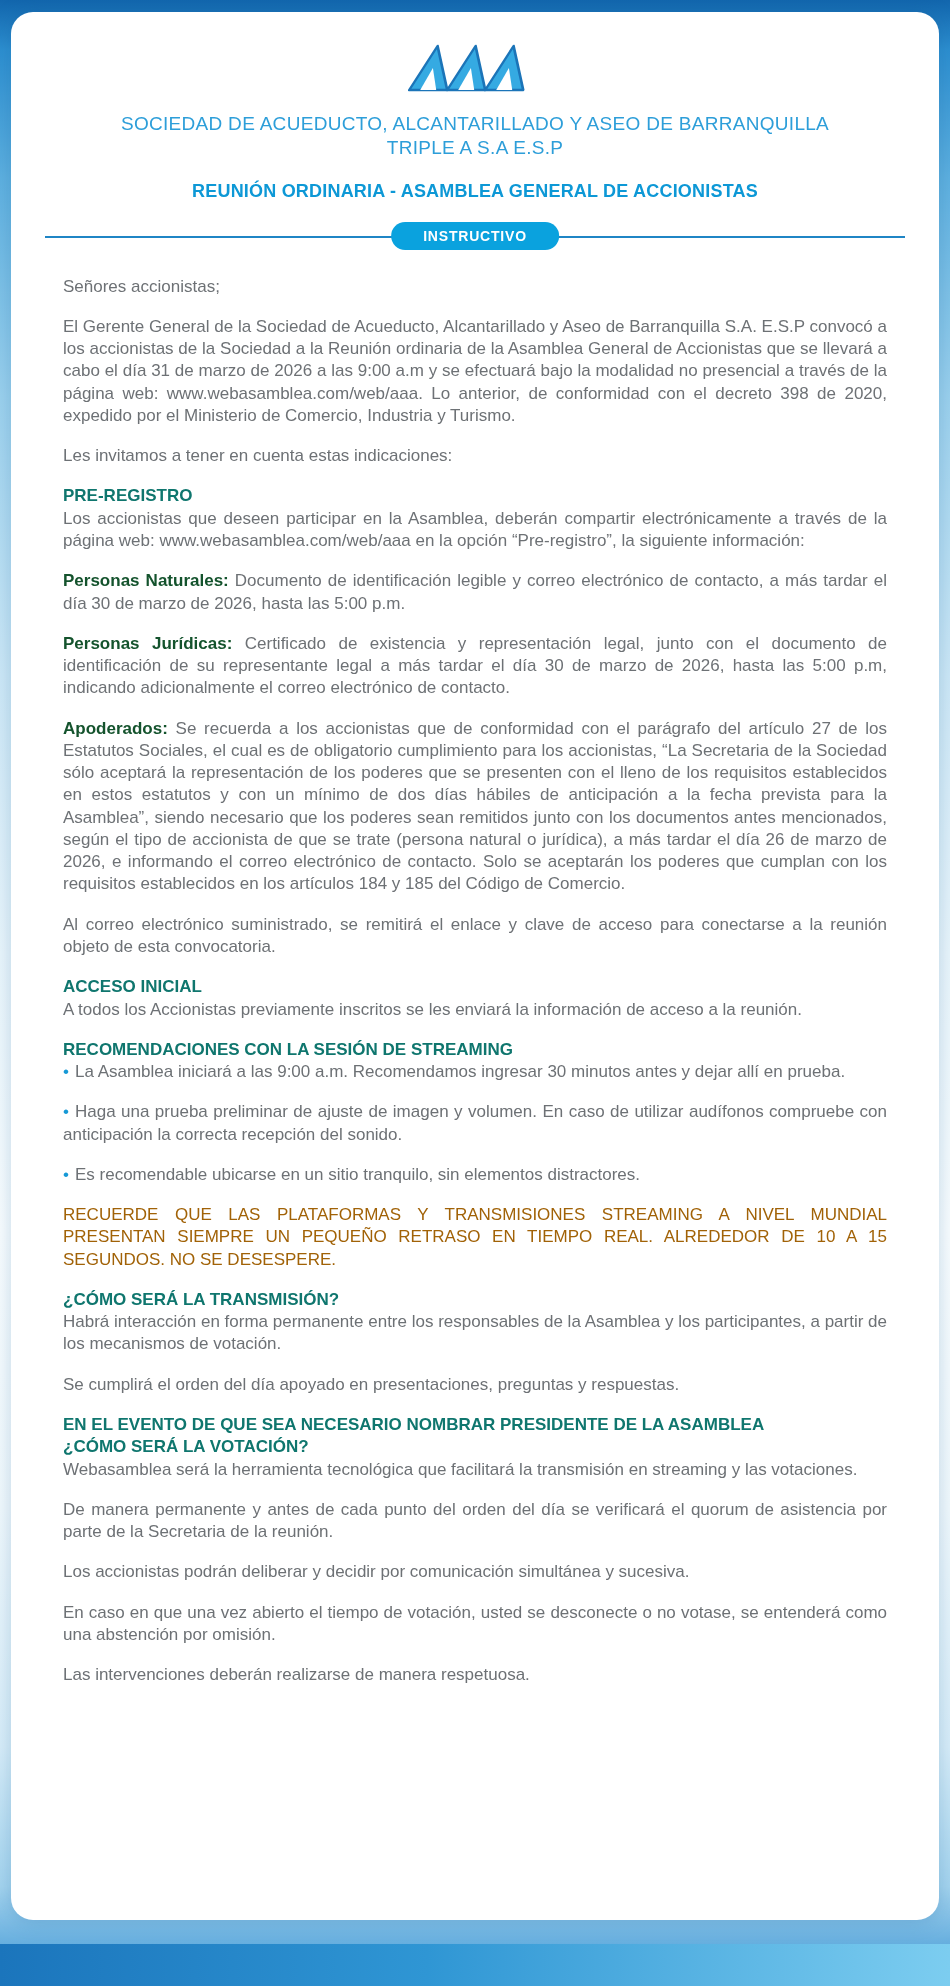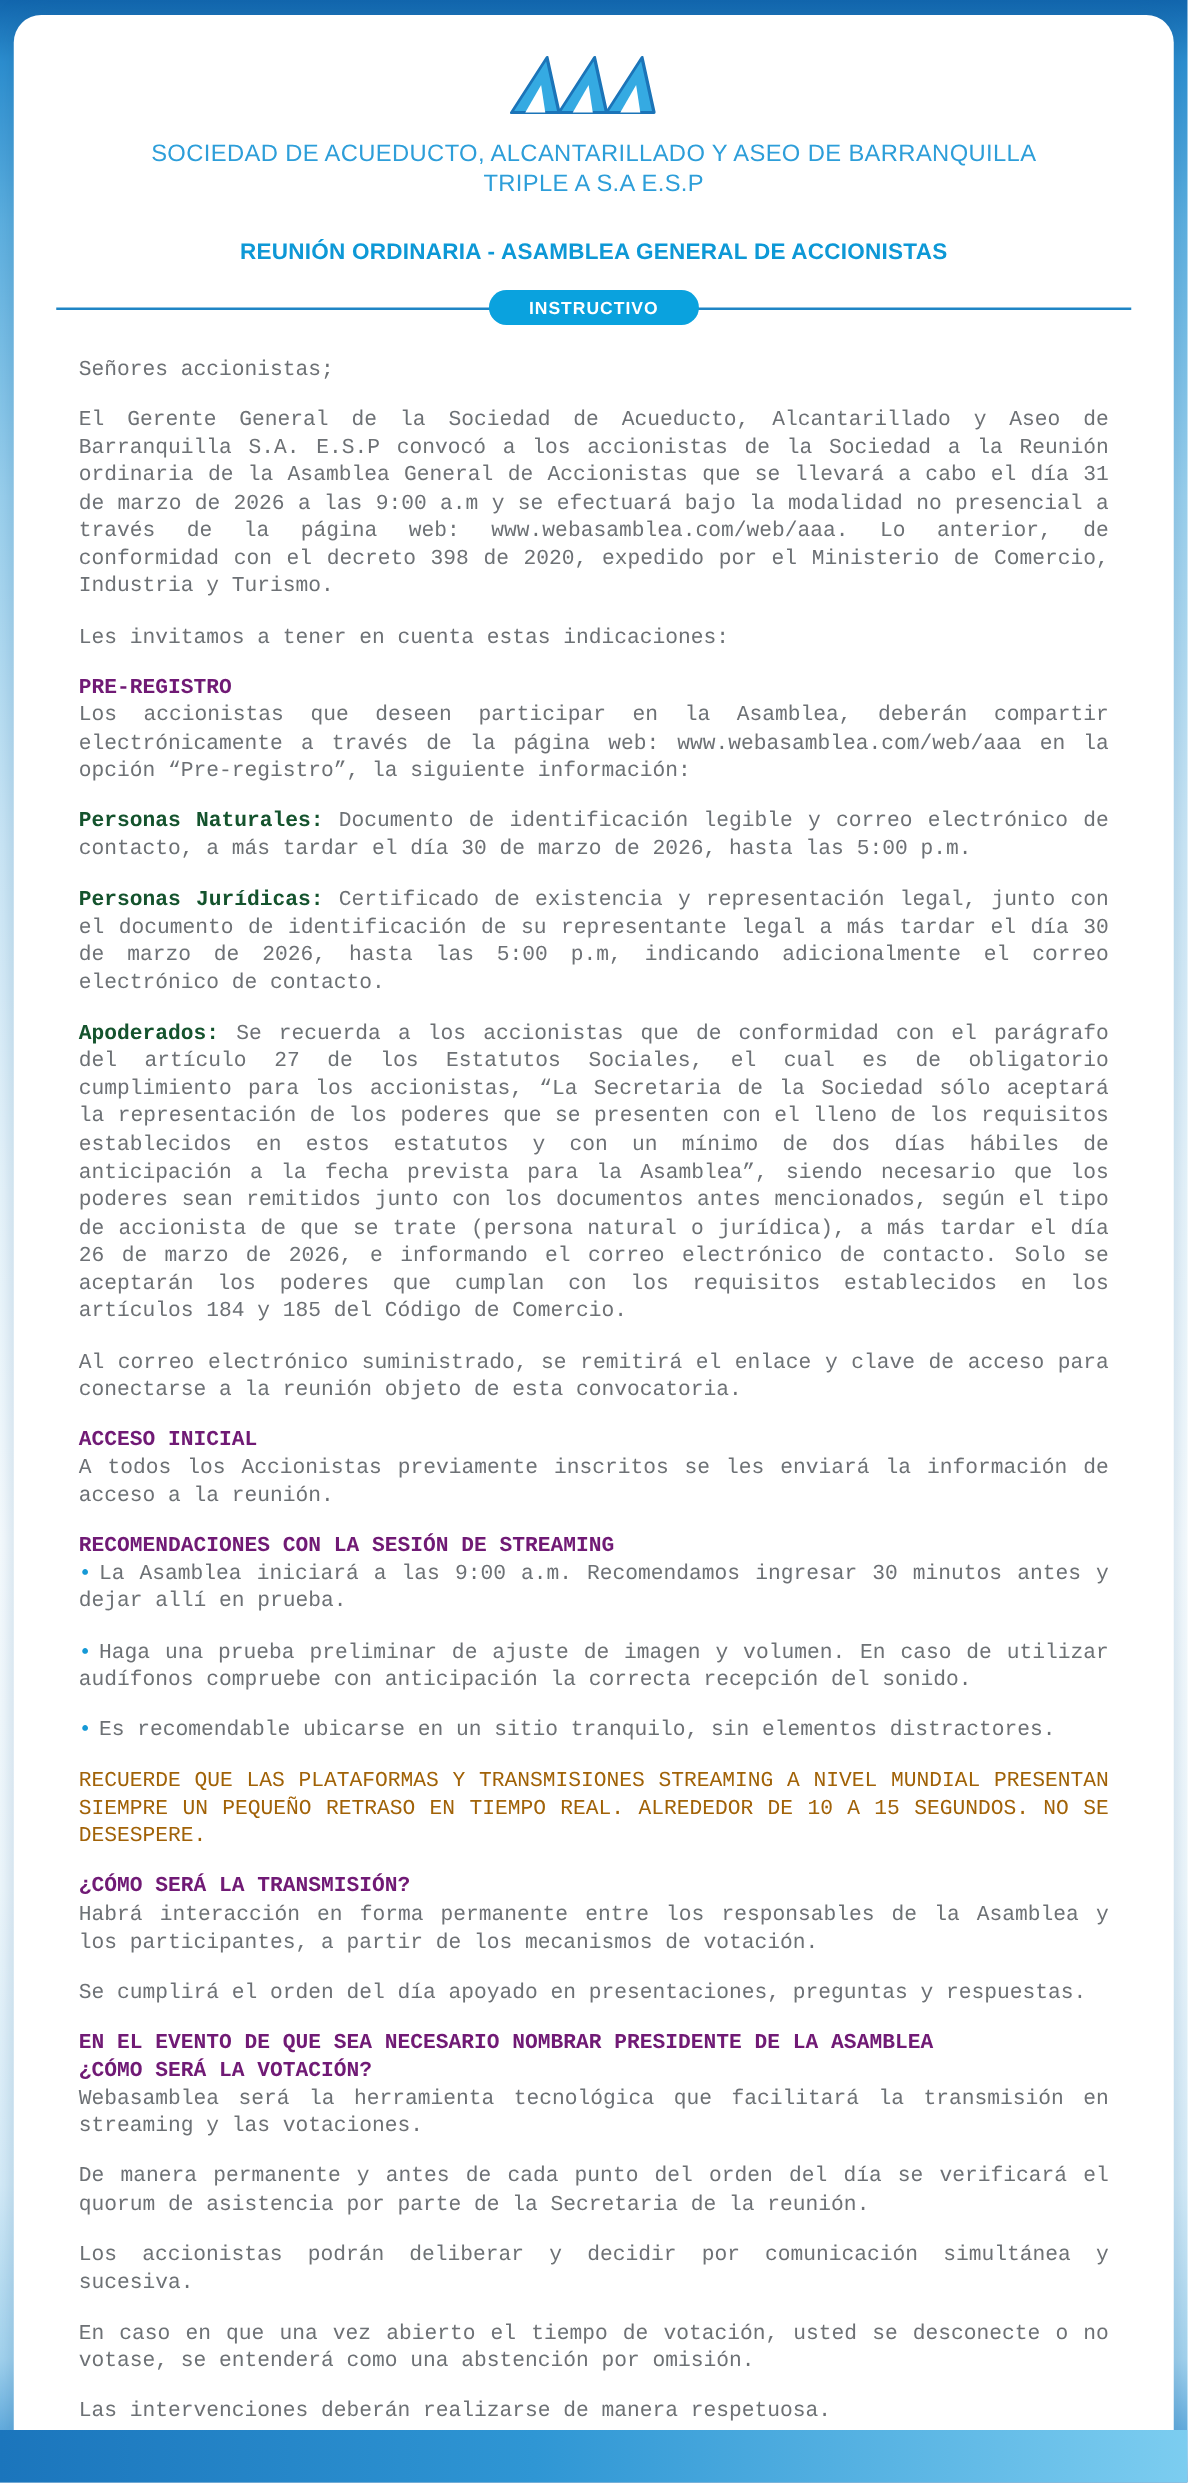--- a/index.html
+++ b/index.html
@@ -48,21 +48,21 @@
     line-height: 1.28;
     letter-spacing: 0.3px;
   }
   .org-title span { display: block; }
   .meeting-title {
     text-align: center;
     color: #0d98d6;
     font-size: 18px;
     font-weight: 700;
     letter-spacing: 0.2px;
-    margin: 30px 0 0;
+    margin: 20px 0 0;
   }
   .divider {
     position: relative;
     height: 28px;
     margin: 20px 0 26px;
   }
   .divider-line {
     position: absolute;
     left: -18px;
     right: -18px;
@@ -81,27 +81,26 @@
     letter-spacing: 0.8px;
     padding: 6px 32px;
     border-radius: 999px;
     white-space: nowrap;
   }
   .content {
     color: #6d7175;
     font-size: 17px;
     line-height: 1.31;
     text-align: justify;
-    font-family: Liberation Mono, monospace;
   }
   .p { margin: 0 0 18px; }
   .p.last { margin-bottom: 0; }
   .hd {
     margin: 0;
-    color: #701a75;
+    color: #0f766e;
     font-weight: 700;
     font-size: 17px;
     text-align: left;
   }
   .lead { color: #14532d; font-weight: 700; }
   .bullet { color: #1699d6; margin-right: 6px; }
   .note-blue { color: #a16207; }
 </style>
 </head>
 <body>

